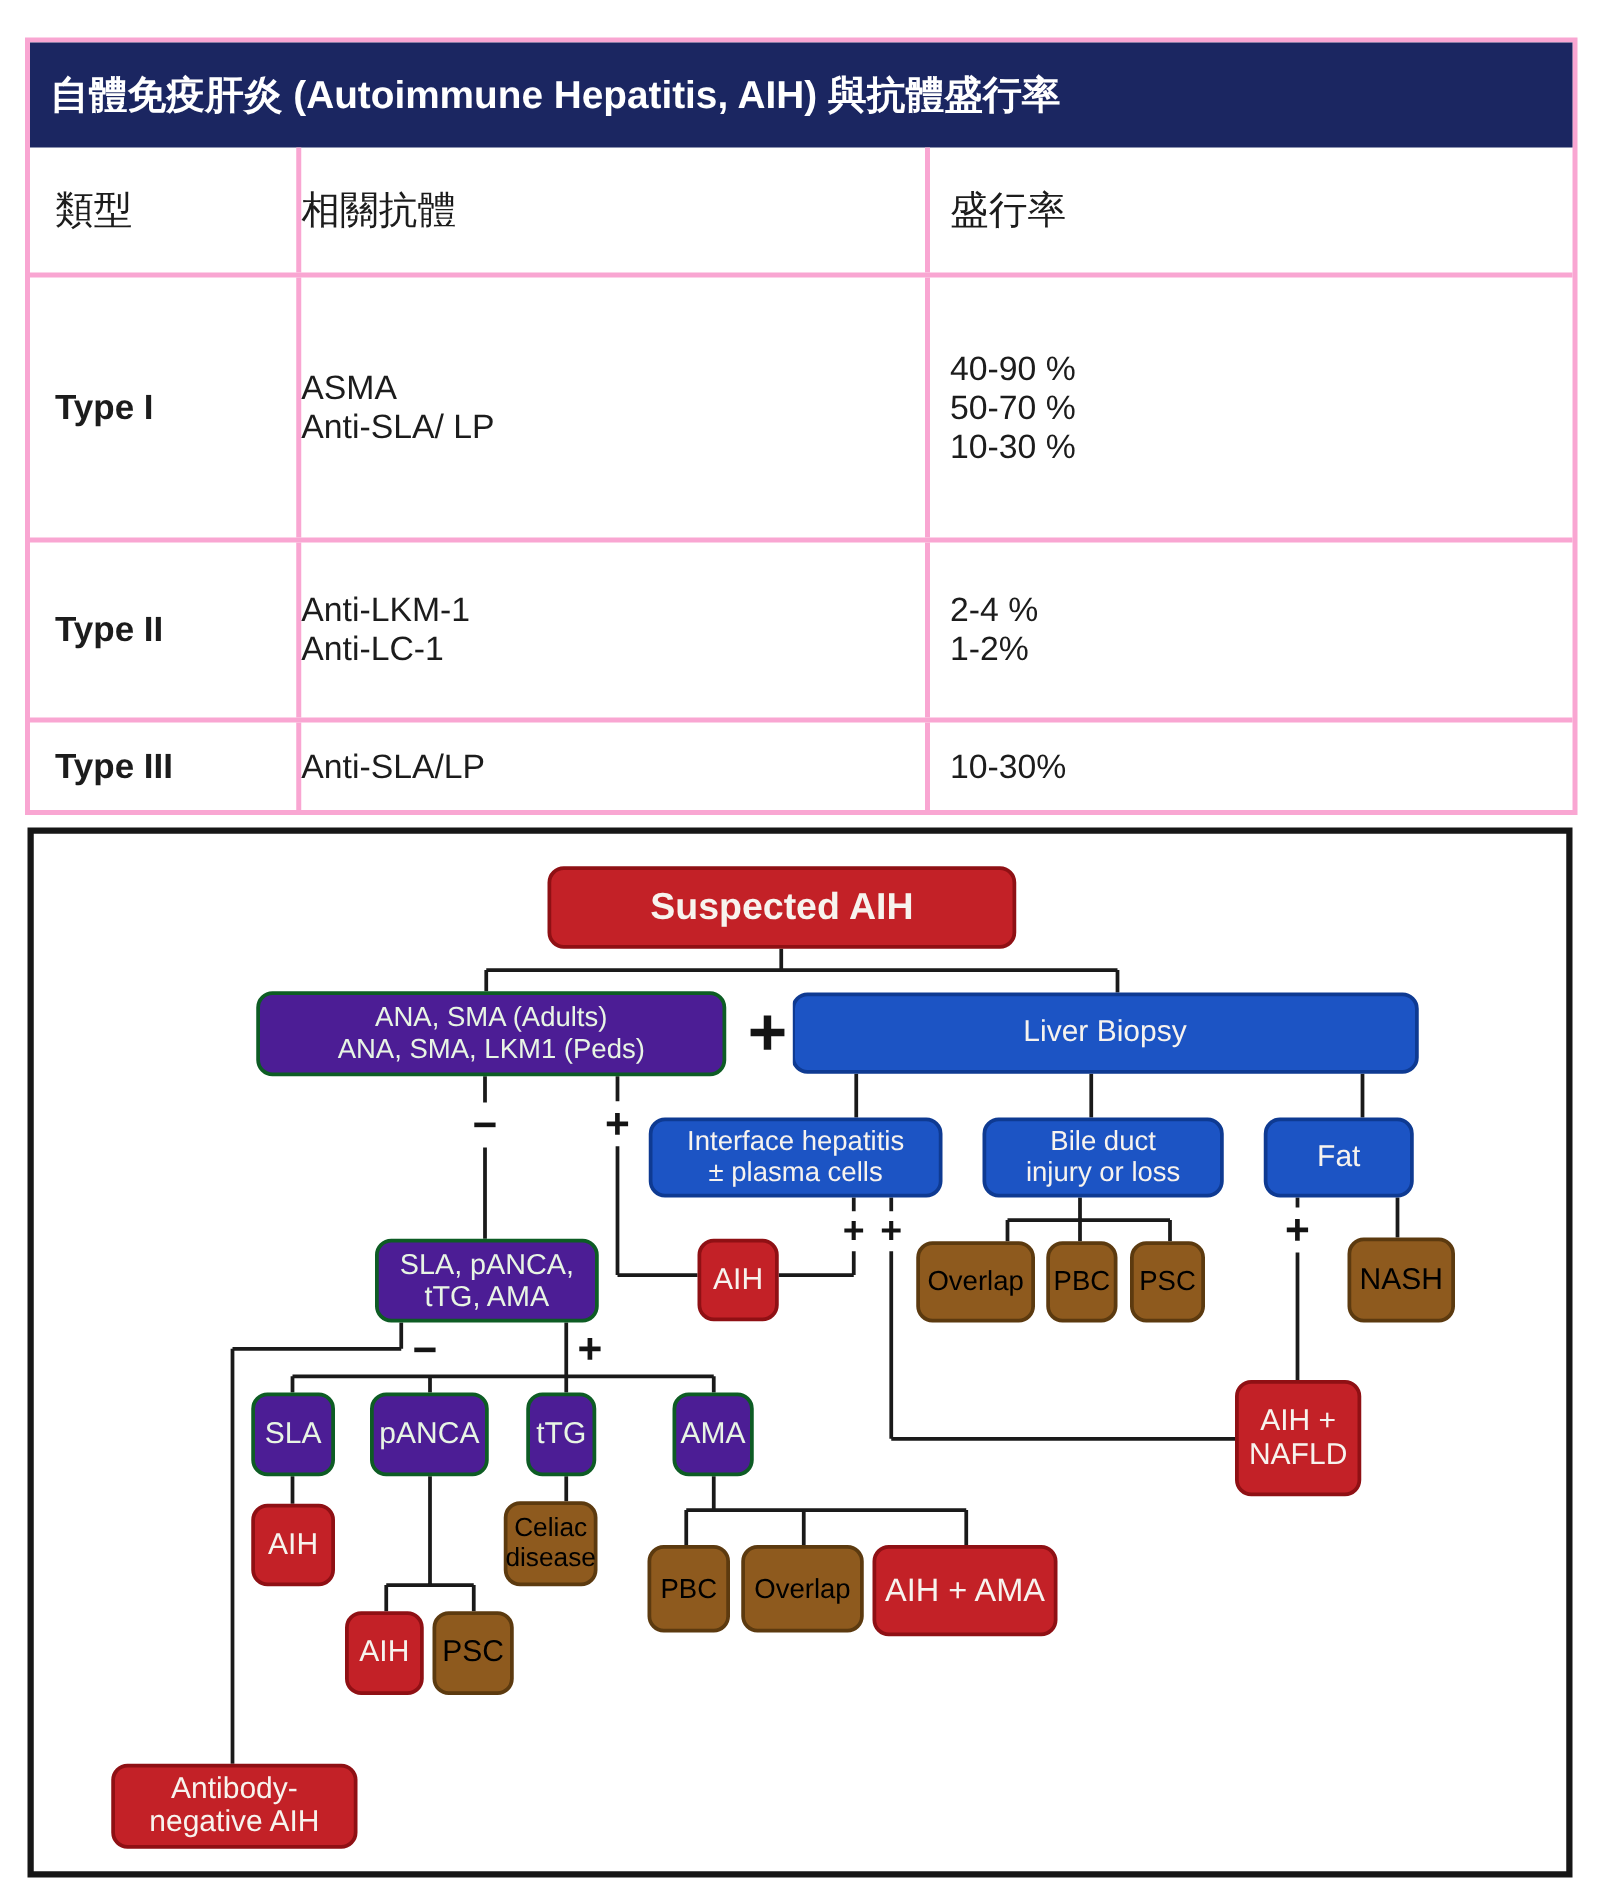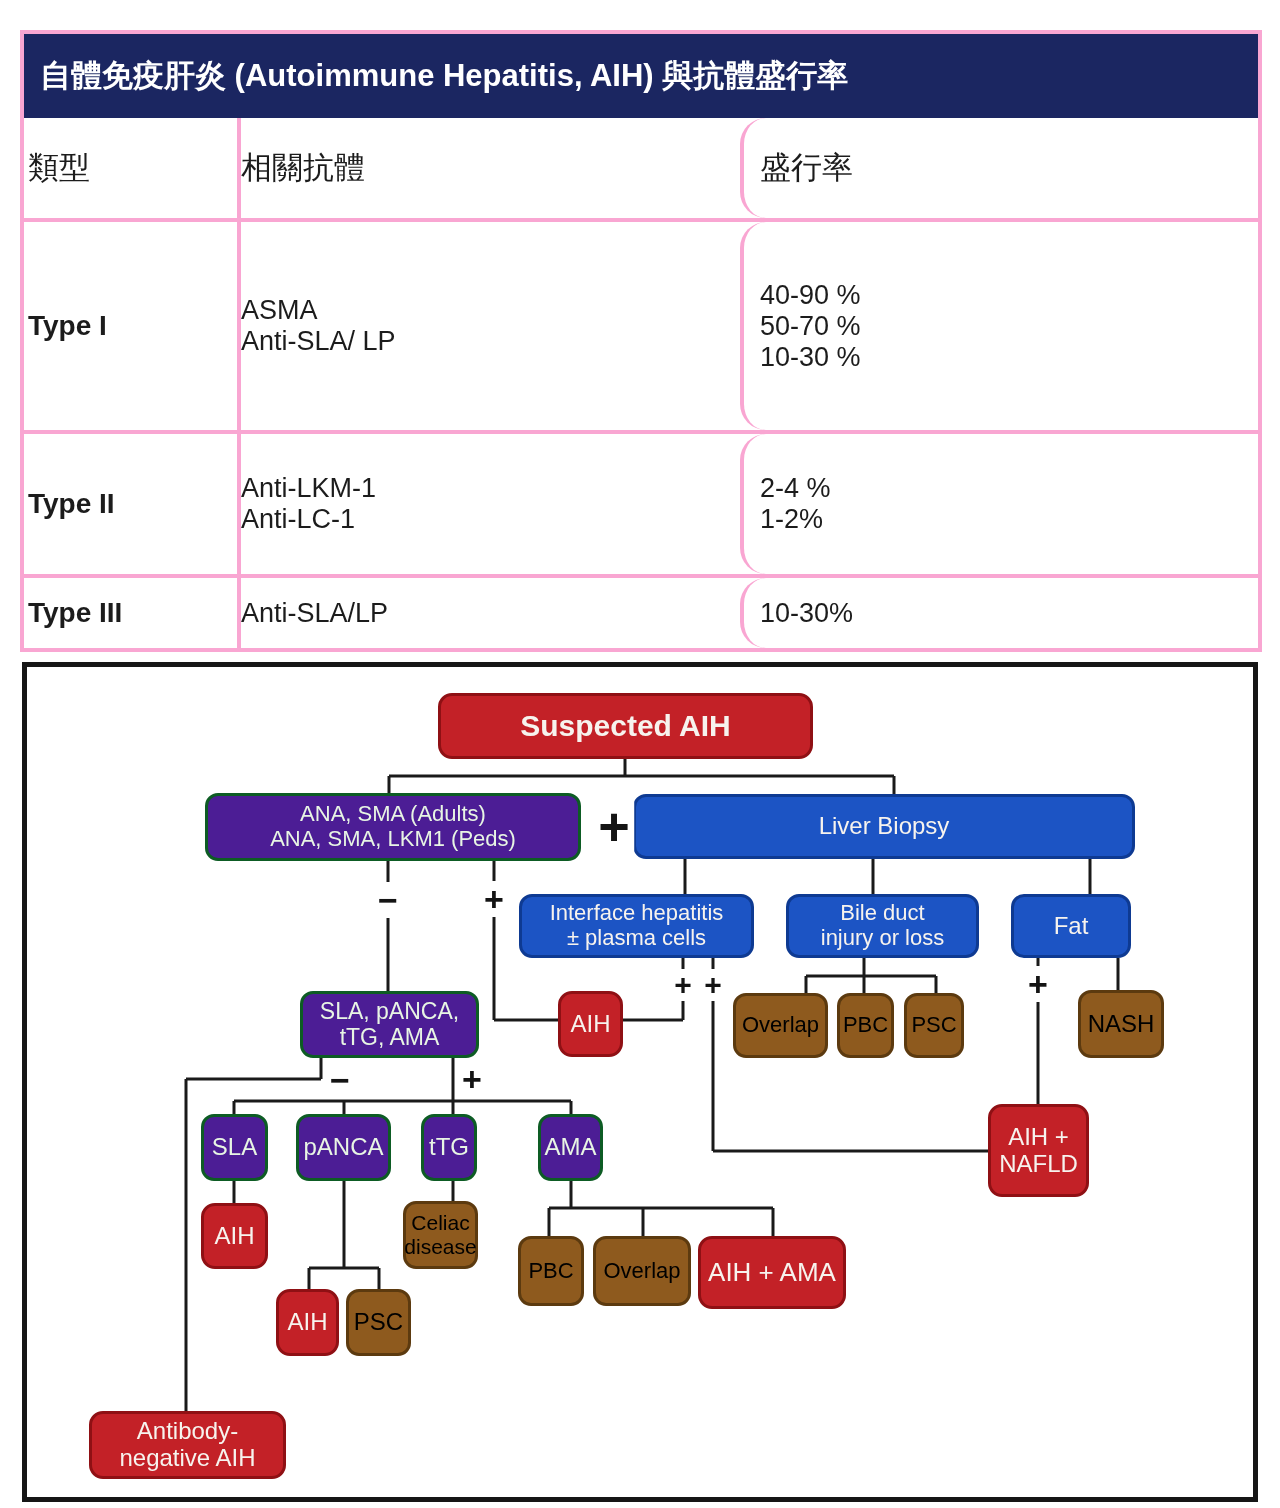--- a/index.html
+++ b/index.html
@@ -10,36 +10,36 @@
   .tbl { position:absolute; left:20px; top:30px; width:1242px; height:622px;
          border:4px solid #f9a6d2; box-sizing:border-box; background:#ffffff; }
   .tbl-title { height:84px; background:#1b2661; color:#ffffff; display:flex; align-items:center;
                font-size:31px; font-weight:bold; padding-left:16px; box-sizing:border-box; }
   .trow { display:grid; grid-template-columns:213px 503px auto; border-top:4px solid #f9a6d2;
           box-sizing:border-box; }
   .trow .c2, .trow .c3 { border-left:4px solid #f9a6d2; }
   .cell { box-sizing:border-box; color:#1c1c1c; }
   .hdr-row { height:100px; border-top:none; }
   .hdr-row .cell { display:flex; align-items:center; font-size:31px; }
-  .c1 { padding-left:4px; }
+  .c1 { padding-left:20px; }
   .c2 { padding-left:0; }
-  .c3 { padding-left:16px;border-radius:26px; }
+  .c3 { padding-left:16px; }
   .type-cell { display:flex; align-items:center; font-weight:bold; font-size:28px; }
   .stack { display:flex; flex-direction:column; justify-content:center; }
   .stack div { font-size:27px; }
   .r1 { height:212px; } .r2 { height:144px; } .r3 { height:74px; }
 
   
   .chart { position:absolute; left:22px; top:662px; width:1236px; height:840px;
            border:5px solid #161616; box-sizing:border-box; background:#ffffff; }
   .chart svg { position:absolute; left:0; top:0; width:100%; height:100%; }
   .node { position:absolute; box-sizing:border-box; border-radius:13px; display:flex;
           align-items:center; justify-content:center; text-align:center; white-space:pre-line;
           color:#f7f3ee; font-size:23px; line-height:1.12; border:3px solid; z-index:2; }
-  .red   { background:#c32127; border-color:#8f1014;border-radius:14px; }
+  .red   { background:#c32127; border-color:#8f1014; }
   .green { background:#4c1d95; border-color:#0d5c24; color:#e8f5e4; }
   .blue  { background:#1c54c4; border-color:#0e3a92; }
   .brown { background:#8e5a1e; border-color:#5c3a0f; color:#000000; }
   .sign { position:absolute; transform:translate(-50%,-50%); font-weight:bold; color:#141414;
           font-size:34px; line-height:1; background:#ffffff; padding:1px 2px; z-index:3; }
   .sign-main { font-size:54px; padding:0 4px; }
   .fs30 { font-size:30px; font-weight:bold; }
   .fs26 { font-size:26px; }
   .fs24 { font-size:24px; }
   .fs22 { font-size:22px; }

